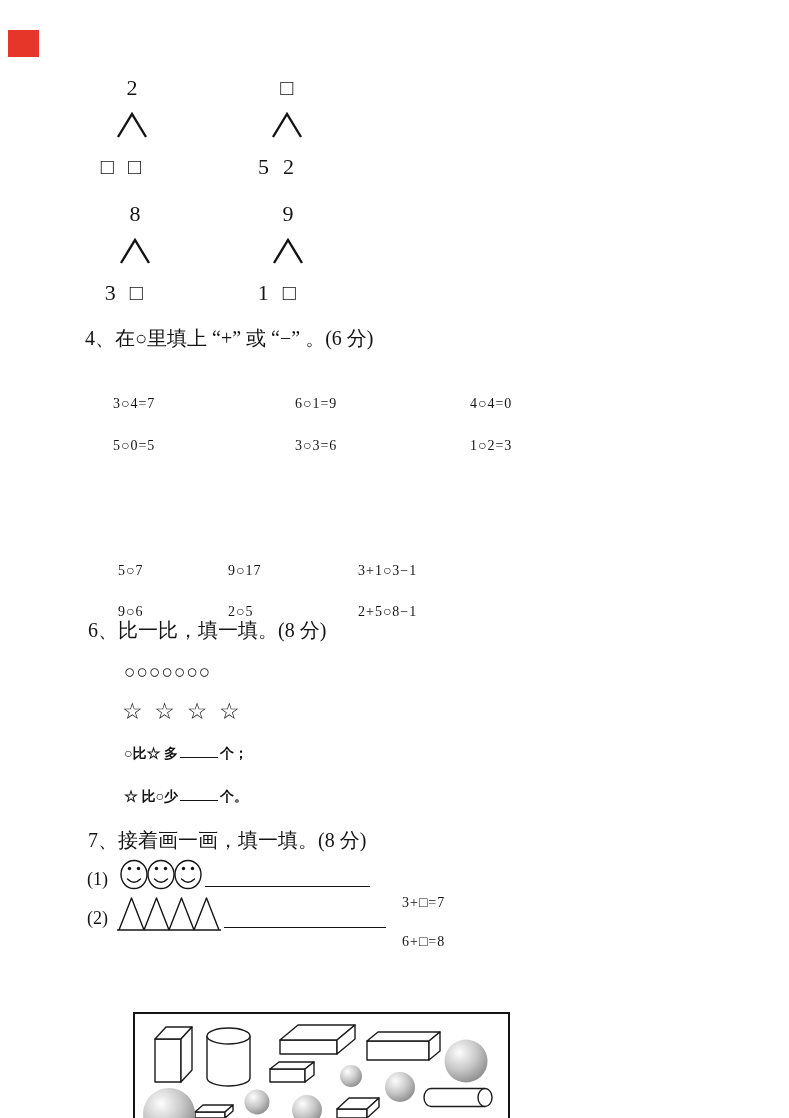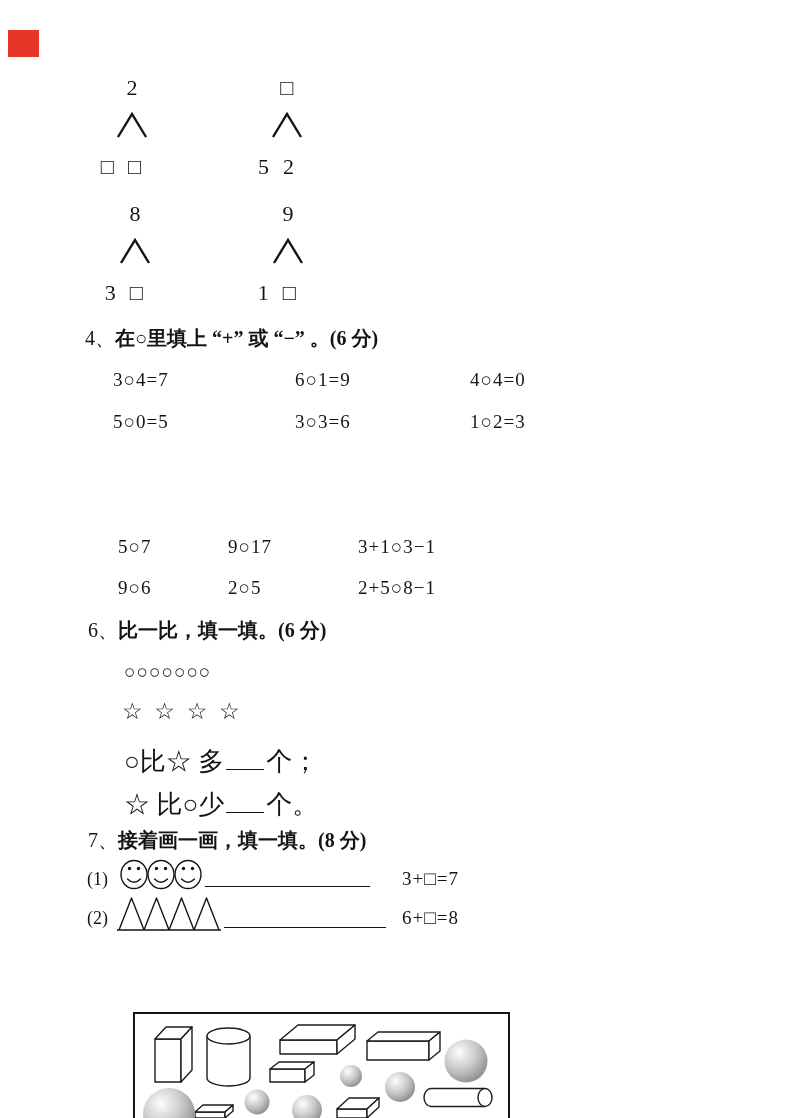--- a/index.html
+++ b/index.html
@@ -11,26 +11,26 @@
   .abs{position:absolute;}
   .red-marker{position:absolute;left:8px;top:30px;width:31px;height:27px;background:#e6362a;}
   
   .bond{position:absolute;width:68px;display:flex;flex-direction:column;align-items:center;font-size:22px;}
   .bond-top{height:28px;line-height:28px;}
   .bond-wedge{margin-top:10px;}
   .bond-children{margin-top:15px;display:flex;gap:14px;transform:translateX(-11px);line-height:26px;}
   
   .qtitle{position:absolute;font-size:20px;white-space:nowrap;}
   .qnum{font-weight:400;}
-  .qtext{font-weight:700;}
-  .eq{position:absolute;font-size:19px;letter-spacing:1px;white-space:nowrap;}
+  .qtext{font-weight:400;}
+  .eq{position:absolute;font-size:14px;letter-spacing:1px;white-space:nowrap;margin-top:27px;}
   .glyphrow{position:absolute;white-space:nowrap;}
   .circles{font-size:19px;letter-spacing:1px;}
   .stars{font-size:23px;letter-spacing:3px;}
-  .cmpline{position:absolute;font-size:26px;white-space:nowrap;}
+  .cmpline{position:absolute;font-size:14px;white-space:nowrap;font-weight:bold;}
   .blank{display:inline-block;width:38px;height:0.95em;border-bottom:1.6px solid #141414;margin:0 2px;vertical-align:baseline;}
   .itemlabel{position:absolute;font-size:18px;}
   .ansline{position:absolute;height:0;border-bottom:1.6px solid #141414;}
   .shapes-box{position:absolute;left:133px;top:1012px;width:377px;height:106px;
     border:2px solid #141414;border-bottom:none;box-sizing:border-box;overflow:hidden;}
   svg{display:block;}
 </style>
 </head>
 <body>
 
@@ -93,21 +93,21 @@
   <span class="eq" style="left:470px;top:411px">1○2=3</span>
 
   <span class="eq" style="left:118px;top:536px">5○7</span>
   <span class="eq" style="left:228px;top:536px">9○17</span>
   <span class="eq" style="left:358px;top:536px">3+1○3−1</span>
   <span class="eq" style="left:118px;top:577px">9○6</span>
   <span class="eq" style="left:228px;top:577px">2○5</span>
   <span class="eq" style="left:358px;top:577px">2+5○8−1</span>
 
   <div class="qtitle" style="left:88px;top:617px">
-    <span class="qnum">6、</span><span class="qtext">比一比，填一填。(6 分)</span>
+    <span class="qnum">6、</span><span class="qtext">比一比，填一填。(8 分)</span>
   </div>
   <div class="glyphrow circles" style="left:124px;top:661px">○○○○○○○</div>
   <div class="glyphrow stars" style="left:122px;top:698px">☆ ☆ ☆ ☆</div>
   <div class="cmpline" style="left:124px;top:744px">
     <span>○比☆ 多</span><span class="blank"></span><span>个；</span>
   </div>
   <div class="cmpline" style="left:124px;top:787px">
     <span>☆ 比○少</span><span class="blank"></span><span>个。</span>
   </div>
 

